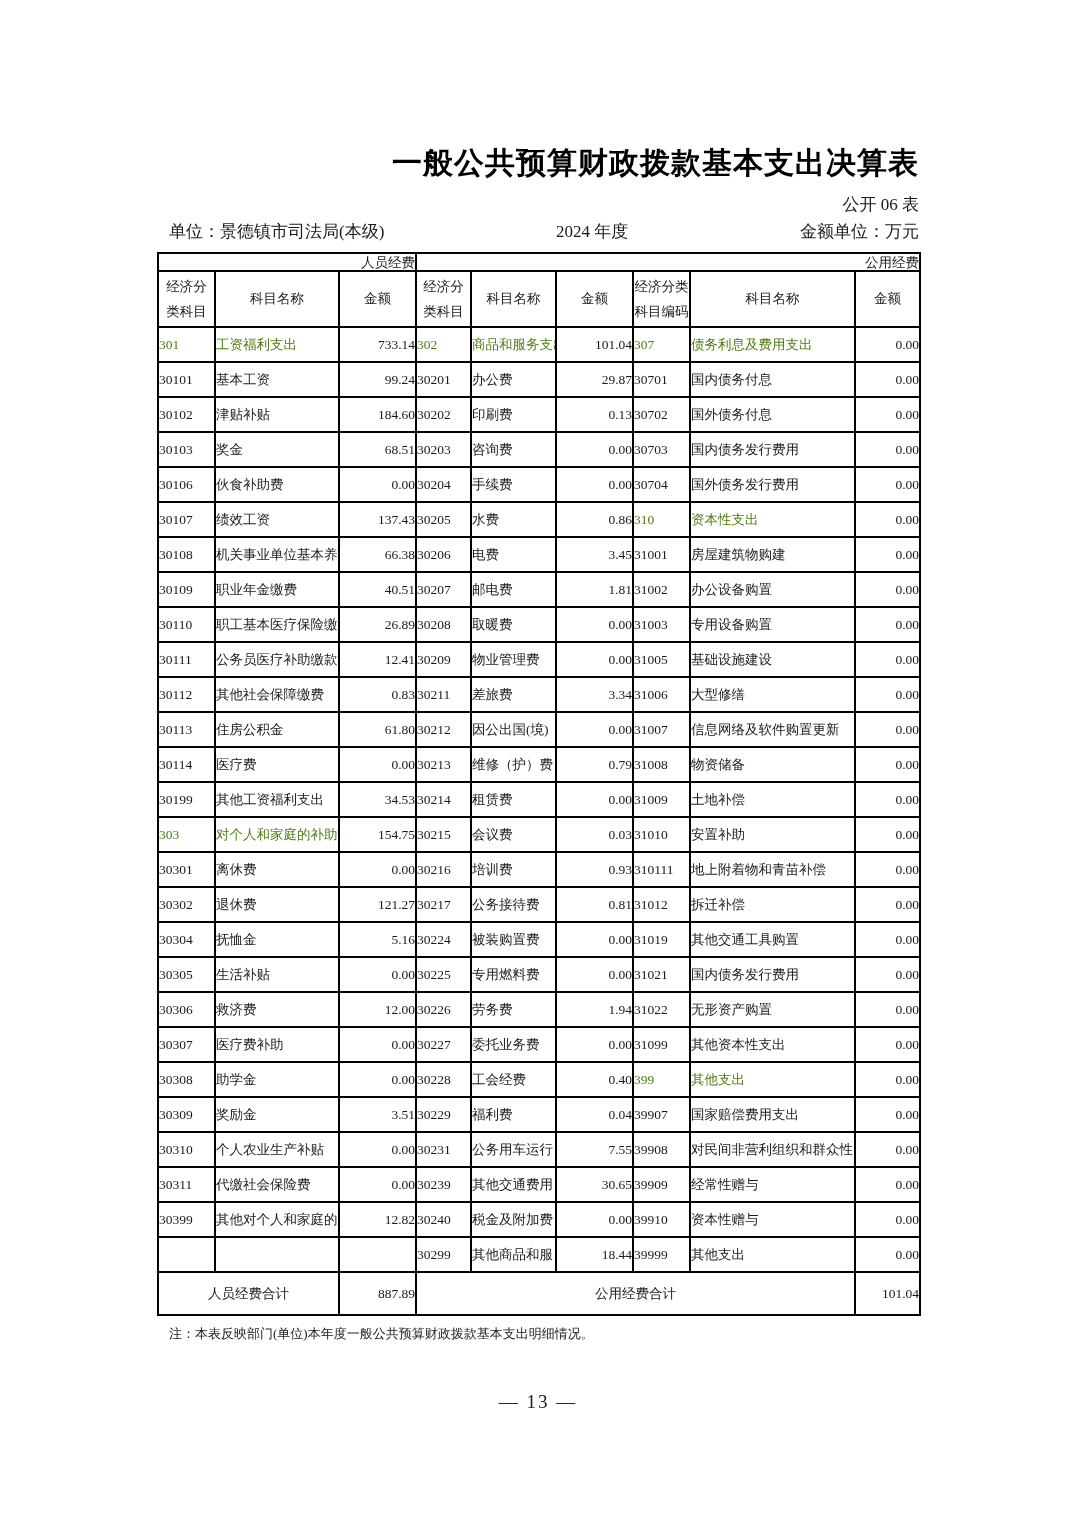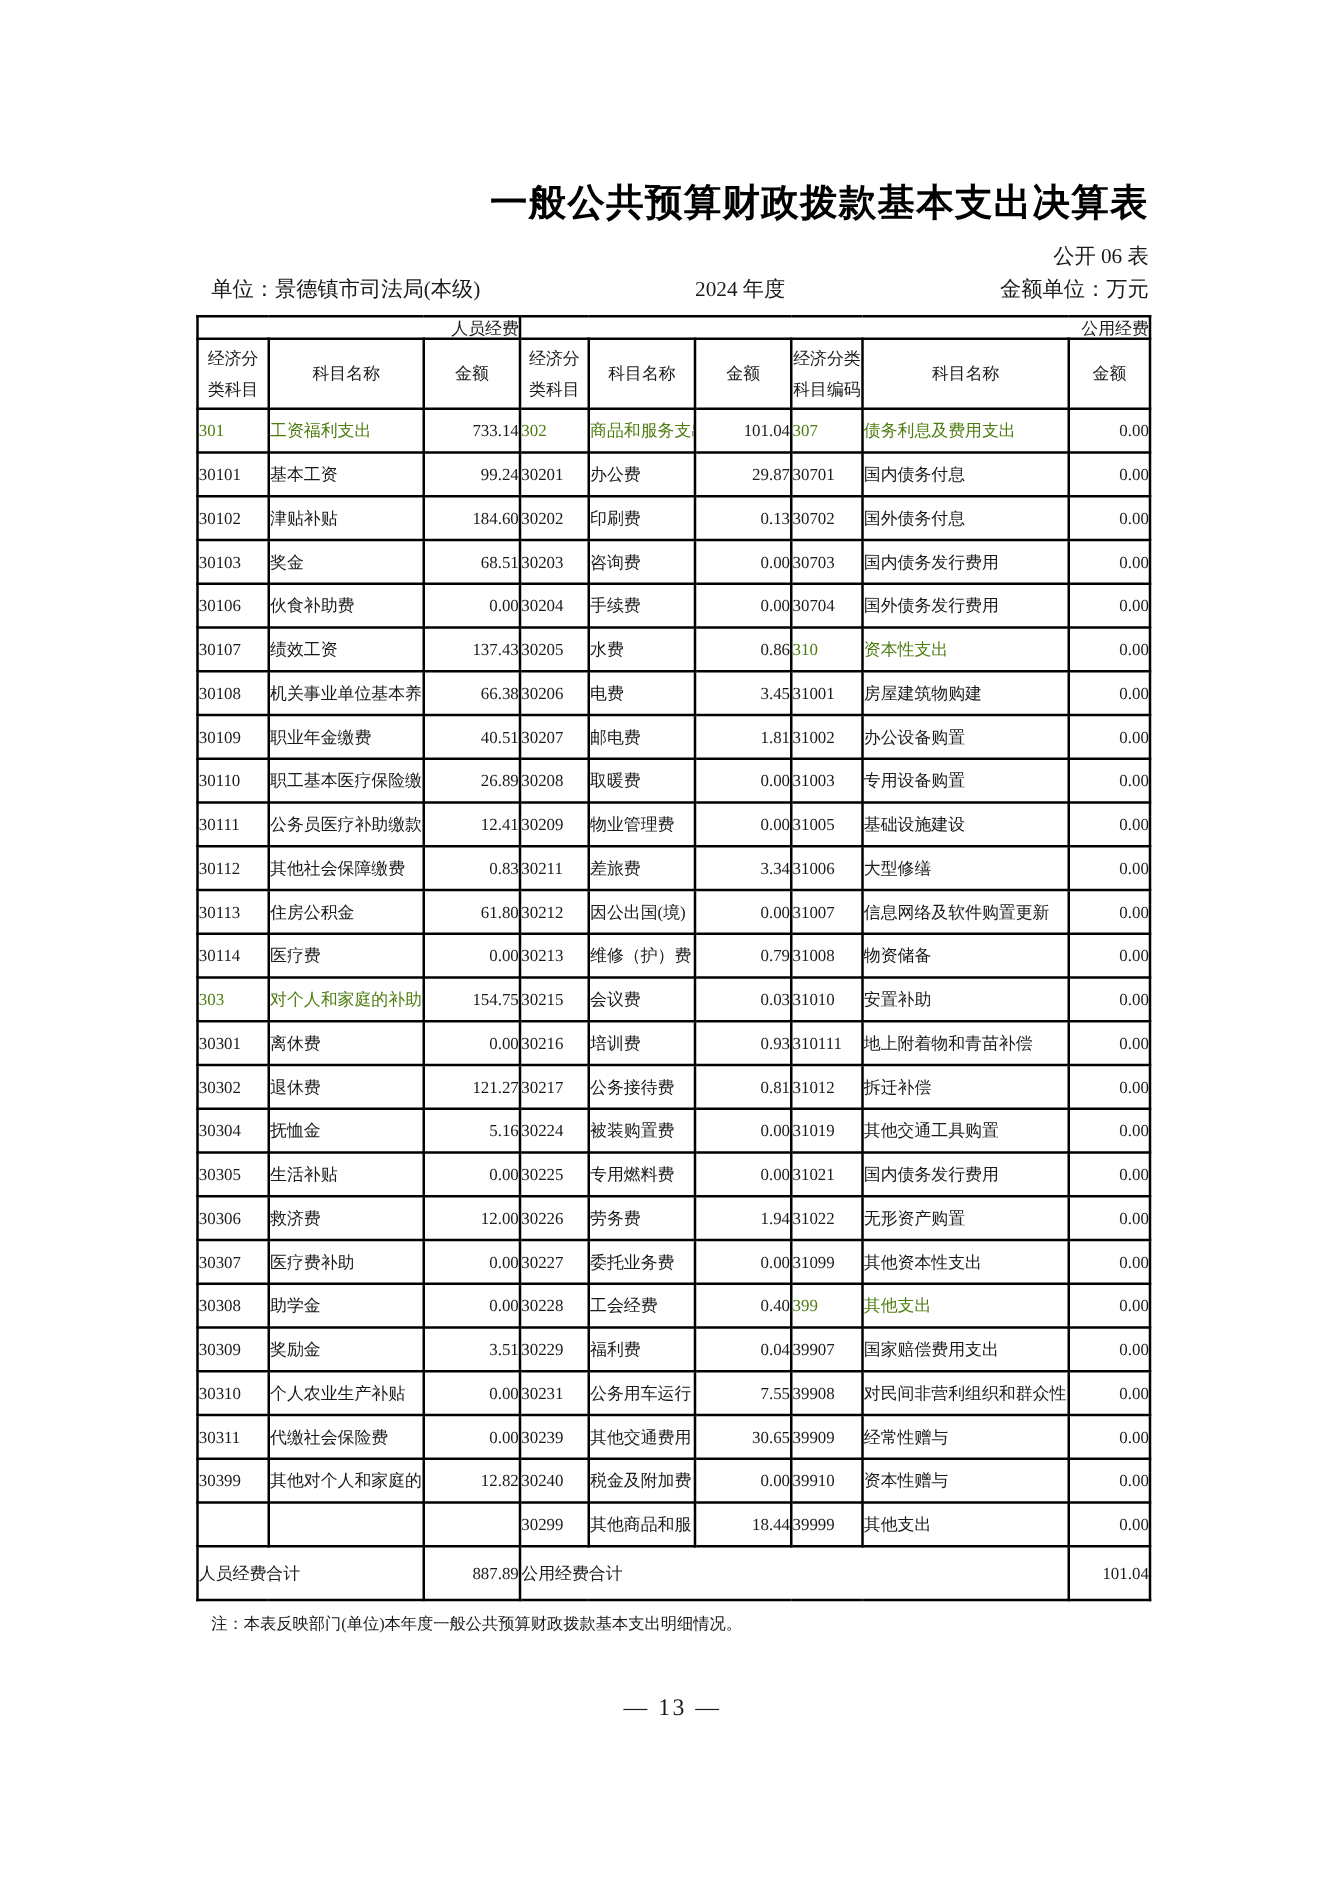--- a/index.html
+++ b/index.html
@@ -44,21 +44,21 @@
   }
   .group-row th { height:16px; text-align:right; font-size:13px; line-height:15px;margin-left:36px; }
   .colhead-row th { height:54px; text-align:center; vertical-align:middle; }
   .hl { display:block; line-height:25px; }
   tbody td { height:33px; vertical-align:middle; }
   td.code { text-align:left; padding-left:9px; }
   td.name { text-align:left; padding-left:12px; }
   td.amt  { text-align:right; padding-right:9px; }
   .bold { font-weight:bold; color:#4d7c0f; }
   .totals-row td { height:41px; vertical-align:middle; }
-  .totals-row td.label { text-align:left;margin-left:31px; }
+  .totals-row td.label { text-align:center;margin-left:31px; }
   .note { margin-top:9px; padding-left:12px; font-size:13px; line-height:17px; }
   .page-number { margin-top:49px; text-align:center; font-size:19px; letter-spacing:2px; }
 </style>
 </head>
 <body>
 
 <div class="page">
   <div class="content">
 
     <h1 class="title">一般公共预算财政拨款基本支出决算表</h1>
@@ -259,20 +259,31 @@
             <td class="name">医疗费</td>
             <td class="amt">0.00</td>
             <td class="code">30213</td>
             <td class="name">维修（护）费</td>
             <td class="amt">0.79</td>
             <td class="code">31008</td>
             <td class="name">物资储备</td>
             <td class="amt">0.00</td>
           </tr>
           <tr>
+            <td class="code">30199</td>
+            <td class="name">其他工资福利支出</td>
+            <td class="amt">34.53</td>
+            <td class="code">30214</td>
+            <td class="name">租赁费</td>
+            <td class="amt">0.00</td>
+            <td class="code">31009</td>
+            <td class="name">土地补偿</td>
+            <td class="amt">0.00</td>
+          </tr>
+          <tr>
             <td class="code bold">303</td>
             <td class="name bold">对个人和家庭的补助</td>
             <td class="amt">154.75</td>
             <td class="code">30215</td>
             <td class="name">会议费</td>
             <td class="amt">0.03</td>
             <td class="code">31010</td>
             <td class="name">安置补助</td>
             <td class="amt">0.00</td>
           </tr>

